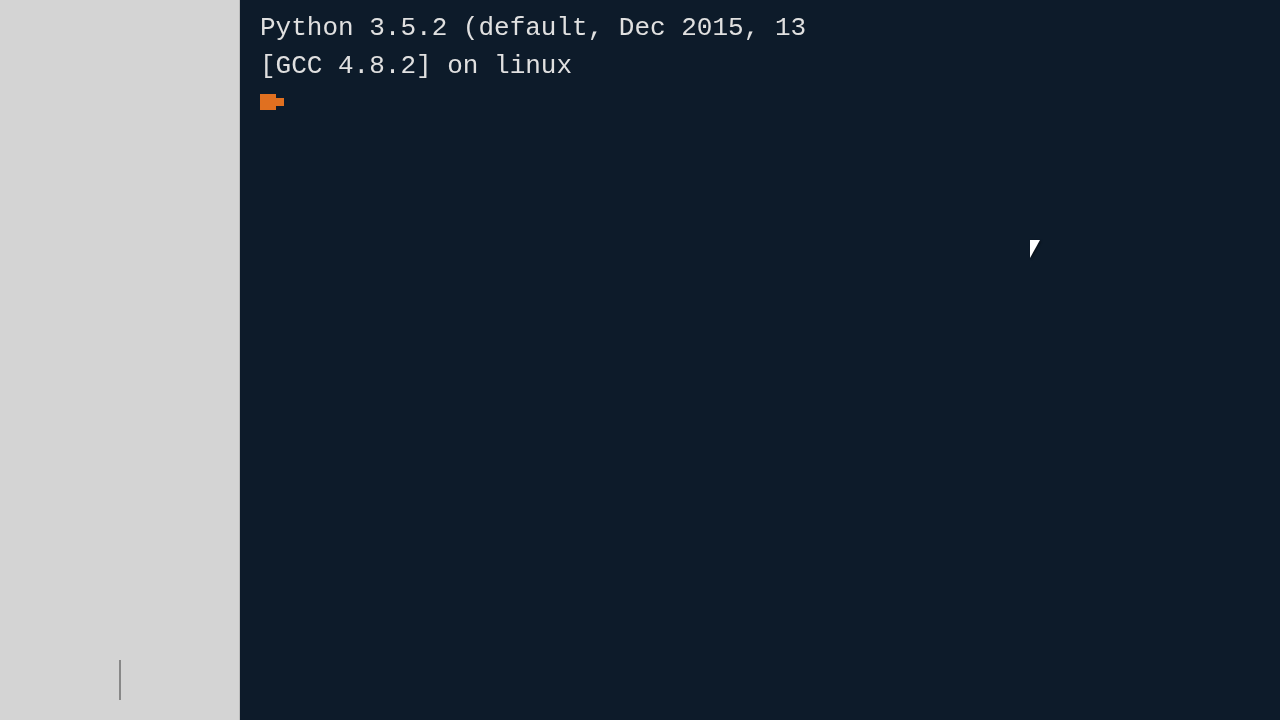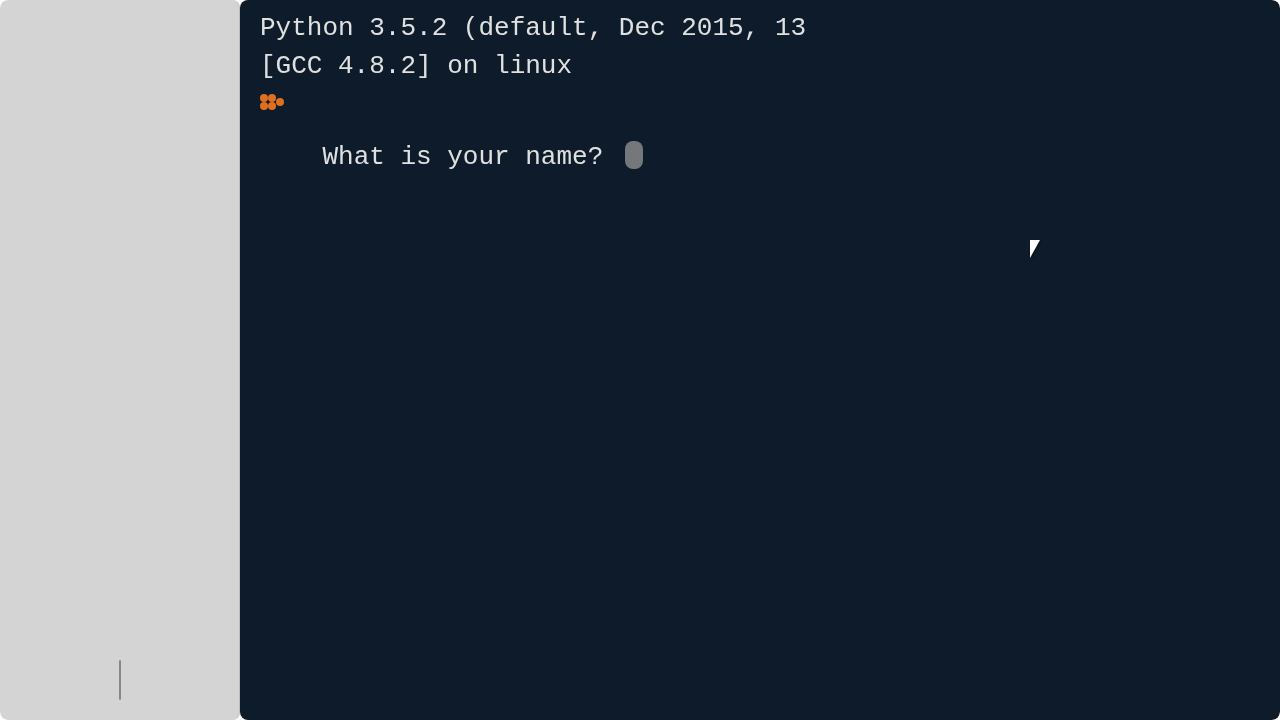--- a/index.html
+++ b/index.html
@@ -1,19 +1,18 @@
 <!DOCTYPE html>
 <html><head>
   <meta charset="utf-8">
   <style>
     * {
       margin: 0;
       padding: 0;
       box-sizing: border-box;
-      border-radius: 8px;
     }
 
     body {
       width: 1280px;
       height: 720px;
       overflow: hidden;
       display: flex;
       font-family: monospace;
     }
 
@@ -123,18 +122,15 @@
   <div class="terminal-line">Python 3.5.2 (default, Dec 2015, 13</div>
 
   <div class="terminal-line">[GCC 4.8.2] on linux</div>
 
   <div class="prompt-line">
     <span class="prompt-arrow"></span>
   </div>
 
 
 
-  <div class="terminal-line">
-    <span>What is your name? </span><span class="cursor-block"></span>
-  </div>
 
   <div class="mouse-cursor"></div>
 </div>
 
 </body></html>

